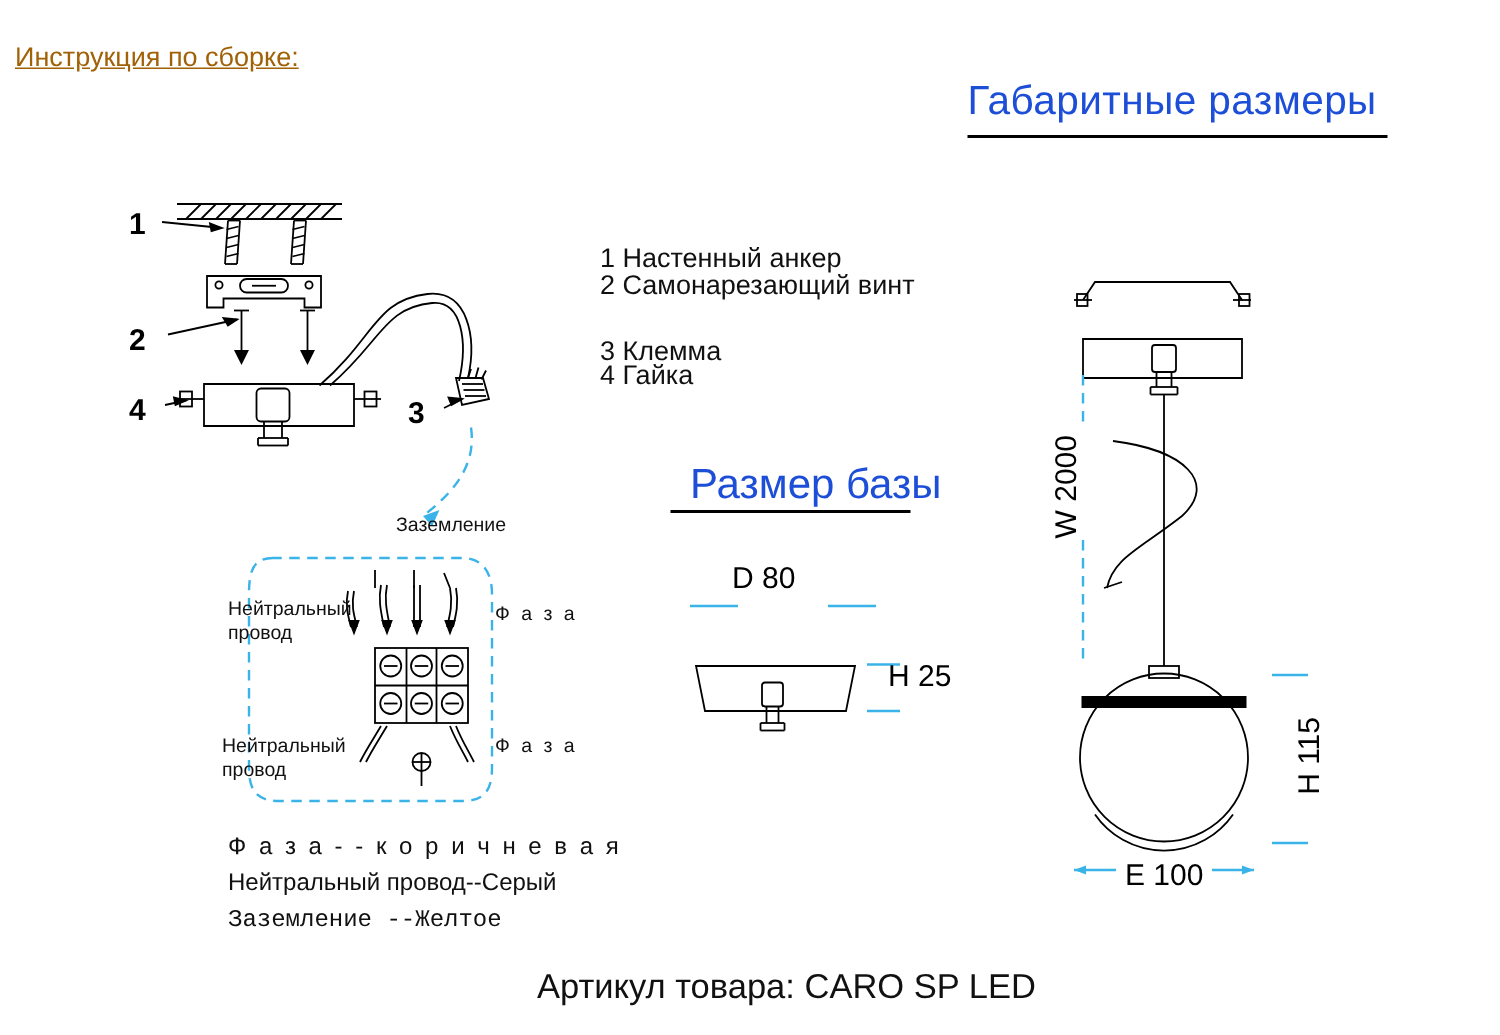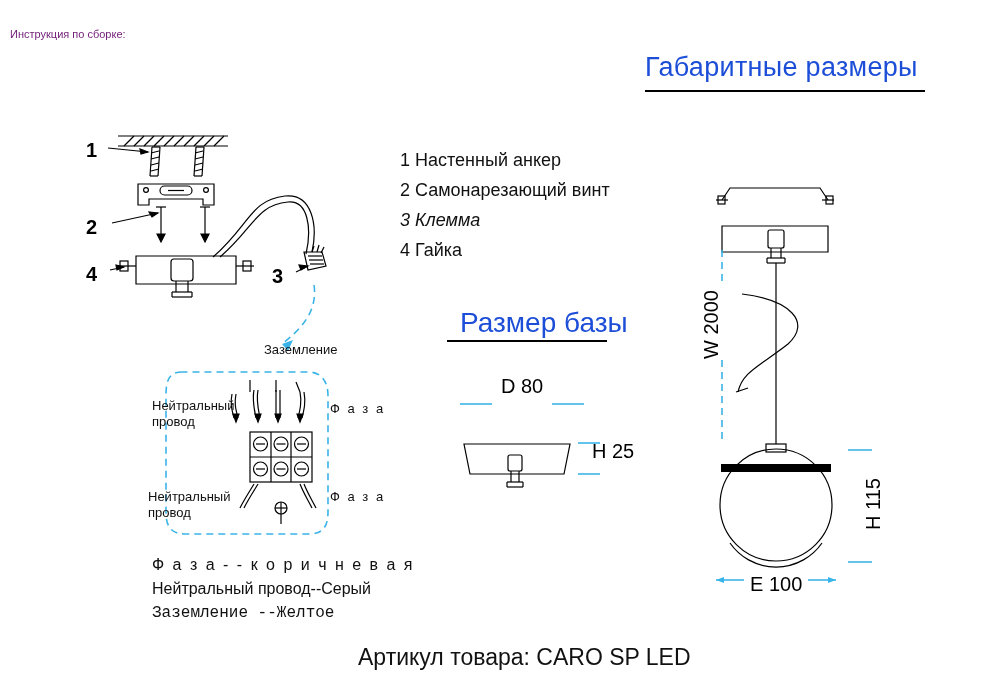--- a/index.html
+++ b/index.html
@@ -13,22 +13,23 @@
     position: relative;
     font-family: "Liberation Sans", sans-serif;
     color: #000000;
     overflow: hidden;
   }
   .abs { position: absolute; }
 
   #instruction-title {
     left: 10px;
     top: 28px;
-    font-size: 11px;
-    color: #701a75;
+    font-size: 18px;
+    color: #a16207;
+    text-decoration: underline;
   }
 
   #dimensions-heading {
     left: 645px;
     top: 52px;
     font-size: 27px;
     color: #1d4ed8;
     letter-spacing: 0.3px;
   }
   #dimensions-underline {
@@ -51,23 +52,23 @@
     width: 160px;
     height: 0;
     border-top: 2px solid #000;
   }
 
   .legend-line {
     font-size: 18px;
     color: #111;
     left: 400px;
   }
-  #legend-1 { top: 150px; }
+  #legend-1 { top: 162px; }
   #legend-2 { top: 180px; }
-  #legend-3 { top: 210px; font-style: italic; }
+  #legend-3 { top: 224px; }
   #legend-4 { top: 240px; }
 
   .callout-num {
     font-size: 20px;
     font-weight: bold;
     color: #000;
   }
   #callout-1 { left: 86px; top: 139px; }
   #callout-2 { left: 86px; top: 216px; }
   #callout-3 { left: 272px; top: 265px; }
@@ -97,21 +98,21 @@
     left: 358px;
     top: 644px;
     font-size: 23px;
     color: #111;
   }
 
   .dim-text {
     color: #000;
     font-size: 20px;
   }
-  #dim-d80 { left: 501px; top: 375px; }
+  #dim-d80 { left: 488px; top: 375px; }
   #dim-h25 { left: 592px; top: 440px; }
   #dim-w2000 {
     left: 700px;
     top: 290px;
     writing-mode: vertical-rl;
     transform: rotate(180deg);
   }
   #dim-h115 {
     left: 862px;
     top: 478px;

